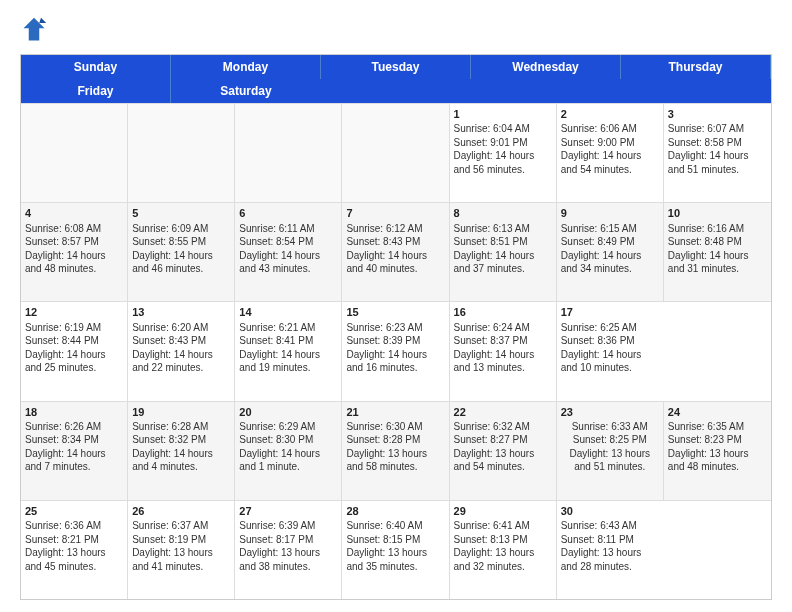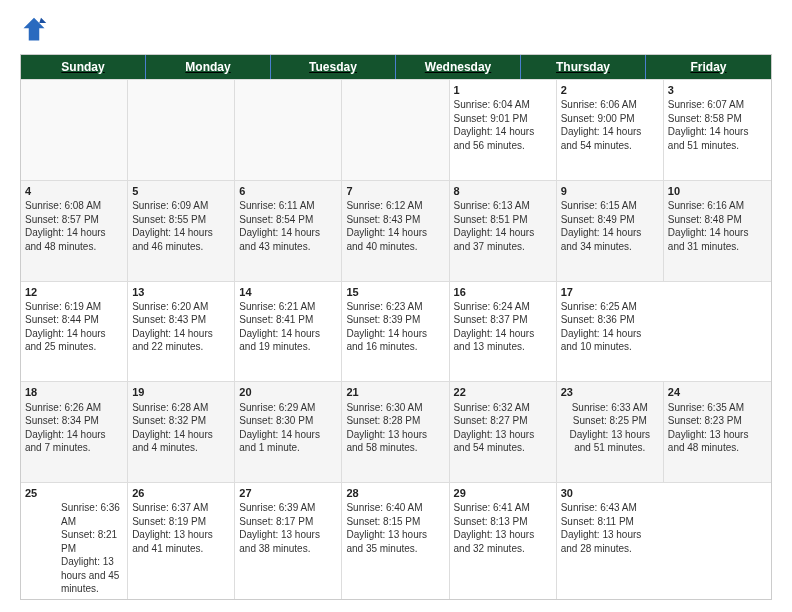--- a/index.html
+++ b/index.html
@@ -61,23 +61,22 @@
       color: #555;
     }
     .calendar {
       flex: 1;
       display: flex;
       flex-direction: column;
       border: 1px solid #ccc;
     }
     .cal-header-row {
       display: grid;
-      grid-template-columns: repeat(6, 1fr);
-      background: #14532d;
-      text-decoration: underline;
+      grid-template-columns: repeat(5, 1fr);
+      background: #1d4ed8;
     }
     .cal-header-cell {
       color: #fff;
       font-size: 12px;
       font-weight: bold;
       padding: 5px 4px;
       text-align: center;
       border-right: 1px solid #4a7ecf;
     }
     .cal-header-cell:last-child { border-right: none; }
@@ -139,20 +138,21 @@
   </div>
 
   <div class="calendar">
     <div class="cal-header-row">
     <div class="cal-header-cell">Sunday</div>
         <div class="cal-header-cell">Monday</div>
         <div class="cal-header-cell">Tuesday</div>
         <div class="cal-header-cell">Wednesday</div>
         <div class="cal-header-cell">Thursday</div>
         <div class="cal-header-cell">Friday</div>
+        <div class="cal-header-cell">Saturday</div>
       </div>
     <div class="cal-body">
     <div class="cal-week">
           <div class="cal-cell empty"></div>
           <div class="cal-cell empty"></div>
           <div class="cal-cell empty"></div>
           <div class="cal-cell empty"></div>
           <div class="cal-cell">
             <span class="day-num">1</span>
             <div class="cal-cell-text" style="white-space: pre-line;">Sunrise: 6:04 AM
@@ -294,21 +294,21 @@
           <div class="cal-cell alt-bg">
             <span class="day-num">24</span>
             <div class="cal-cell-text" style="white-space: pre-line;">Sunrise: 6:35 AM
 Sunset: 8:23 PM
 Daylight: 13 hours and 48 minutes.</div>
           </div>
         </div>
         <div class="cal-week">
           <div class="cal-cell">
             <span class="day-num">25</span>
-            <div class="cal-cell-text" style="white-space: pre-line; margin-left: 36px;">Sunrise: 6:36 AM
+            <div class="cal-cell-text" style="white-space: pre-line;">Sunrise: 6:36 AM
 Sunset: 8:21 PM
 Daylight: 13 hours and 45 minutes.</div>
           </div>
           <div class="cal-cell">
             <span class="day-num">26</span>
             <div class="cal-cell-text" style="white-space: pre-line;">Sunrise: 6:37 AM
 Sunset: 8:19 PM
 Daylight: 13 hours and 41 minutes.</div>
           </div>
           <div class="cal-cell">

